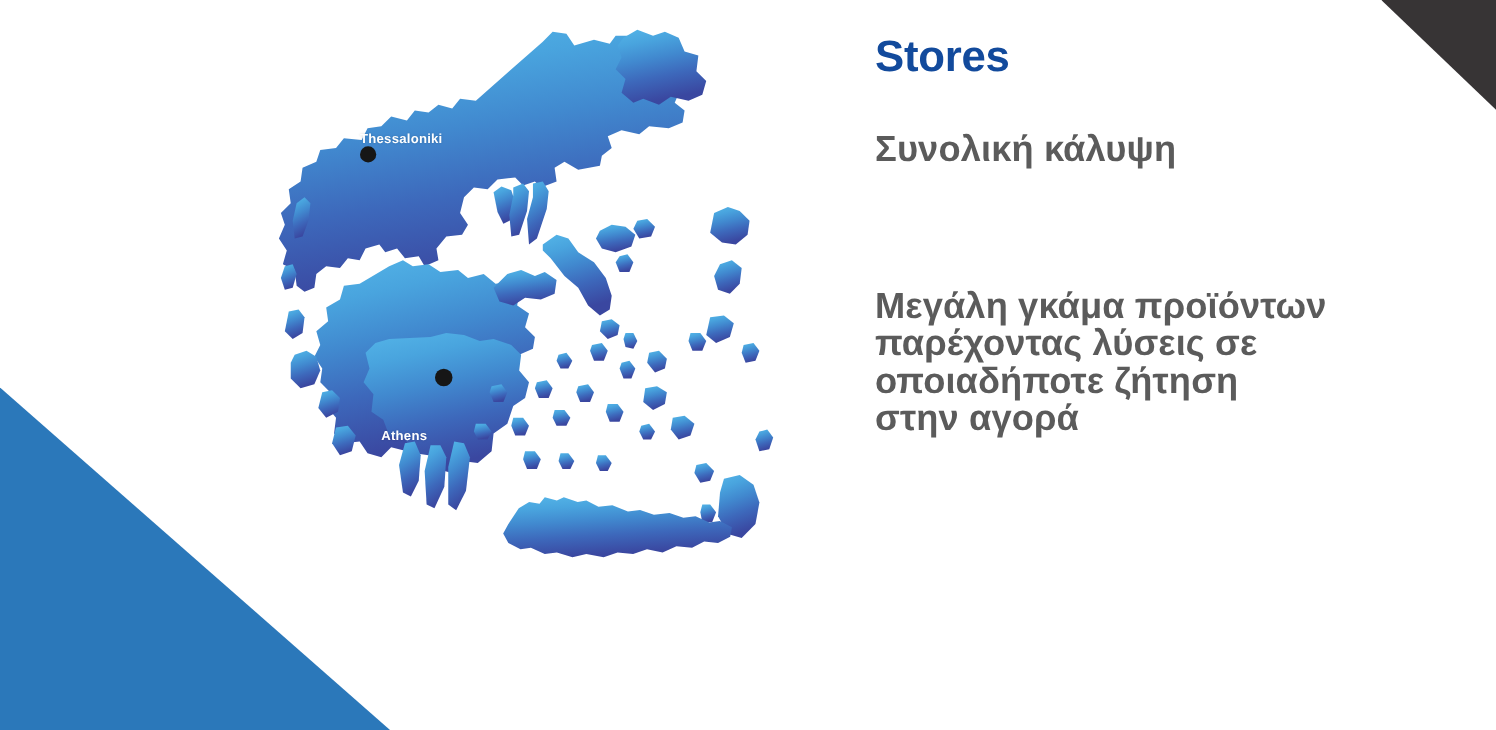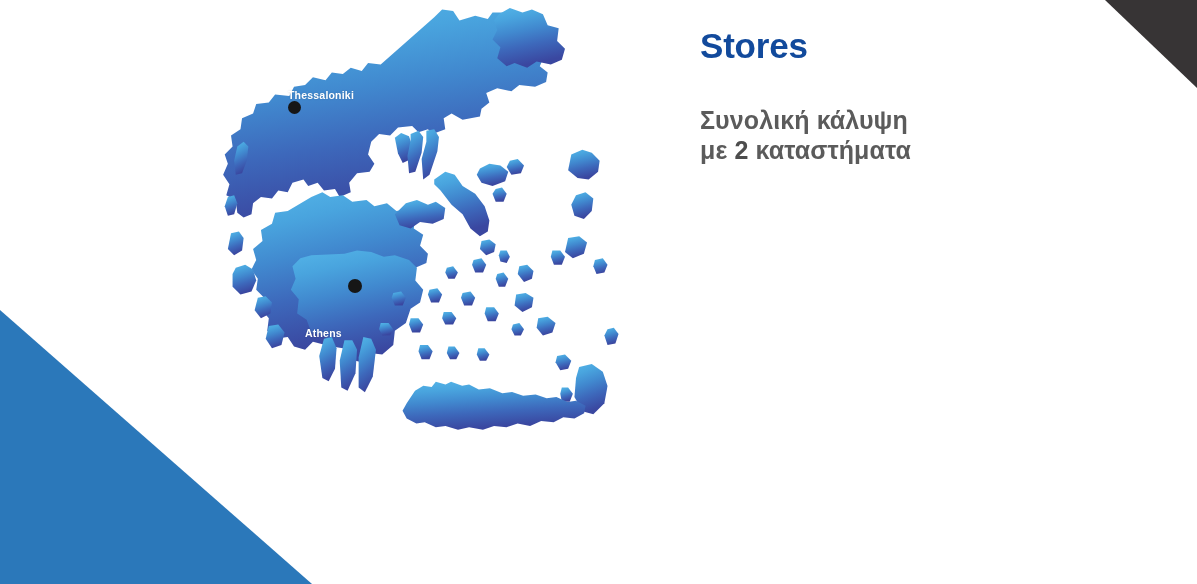--- a/index.html
+++ b/index.html
@@ -23,21 +23,21 @@
     position:absolute;left:0;bottom:0;
     width:312px;height:274px;
     background:#2b78ba;
     clip-path:polygon(0 0,0 100%,100% 100%);
     z-index:5;
   }
 
   
   .map-wrap{
     position:absolute;
-    left:108px;top:0px;
+    left:108px;top:16px;
     width:580px;height:460px;
     z-index:2;
   }
   .map-wrap svg{display:block;width:100%;height:100%;}
 
   .city-label{
     position:absolute;
     color:#ffffff;
     font-weight:bold;
     font-size:10.5px;
@@ -68,21 +68,21 @@
     position:absolute;
     top:26px;left:0;
     font-size:35px;
     font-weight:bold;
     color:#124a9c;
     letter-spacing:-.2px;
   }
   .para{
     position:absolute;left:0;
     color:#5b5b5b;
-    font-size:25px;
+    font-size:29px;
     font-weight:bold;
     line-height:30px;
     letter-spacing:.1px;
   }
   #para-1{top:105px;}
   #para-2{top:230px;}
   #para-3{top:389px;}
   .para .ln{display:block;}
   .para b.num{font-weight:bold;color:#4d4d4d;}
 </style>
@@ -176,20 +176,25 @@
 
 <div class="corner-dark"></div>
 <div class="corner-blue"></div>
 
 <div class="panel">
 
   <div class="panel-title">Stores</div>
 
   <div class="para" id="para-1">
     <span class="ln">Συνολική κάλυψη</span>
-    <span class="ln"><span>με </span><b class="num">2</b><span> καταστήματα</span></span>
   </div>
 
+  <div class="para" id="para-2">
+    <span class="ln">Μεγάλη γκάμα προϊόντων</span>
+    <span class="ln">παρέχοντας λύσεις σε</span>
+    <span class="ln">οποιαδήποτε ζήτηση</span>
+    <span class="ln">στην αγορά</span>
+  </div>
 
   <div class="para" id="para-3">
   </div>
 
 </div>
 
 </body></html>

